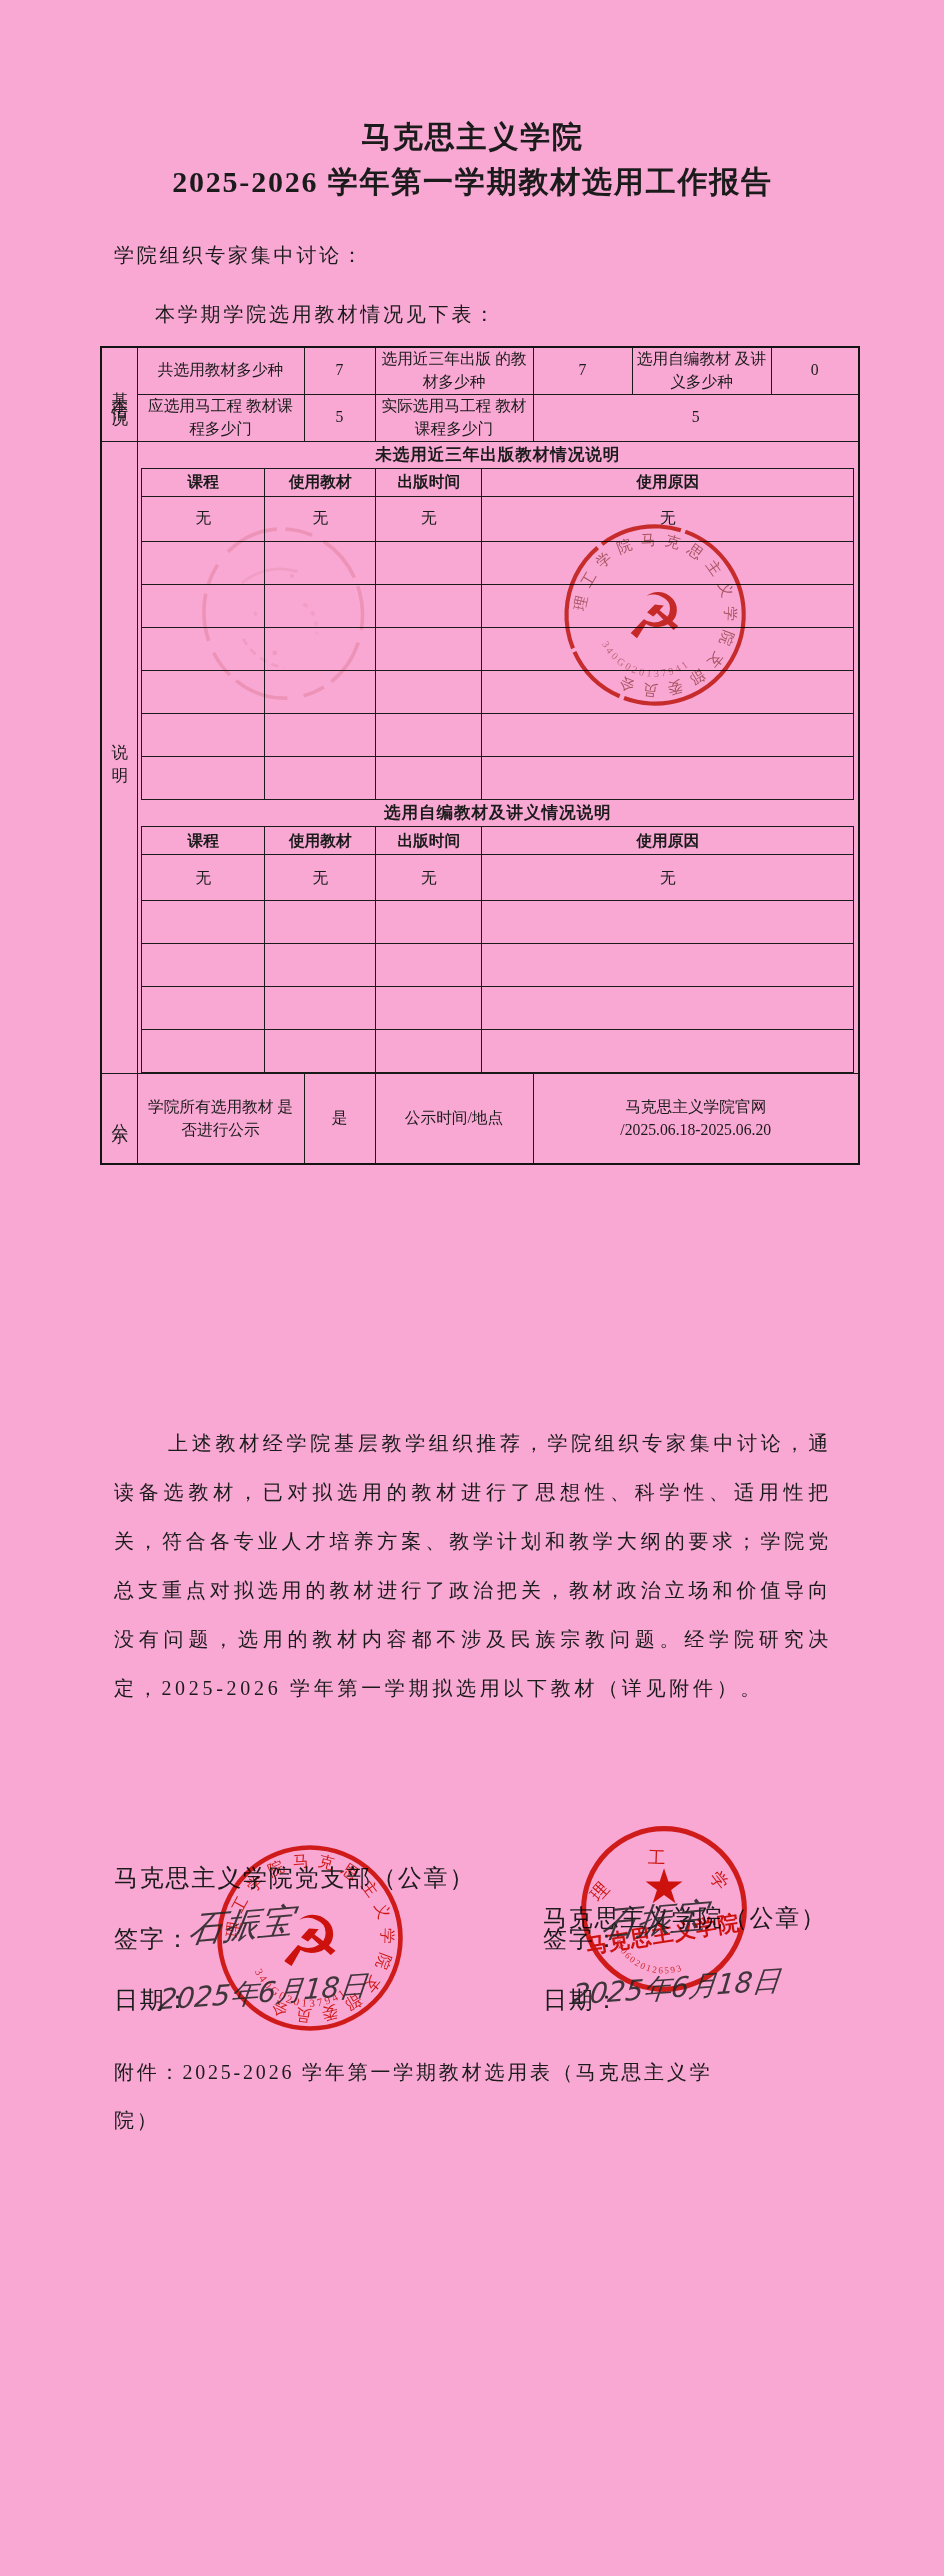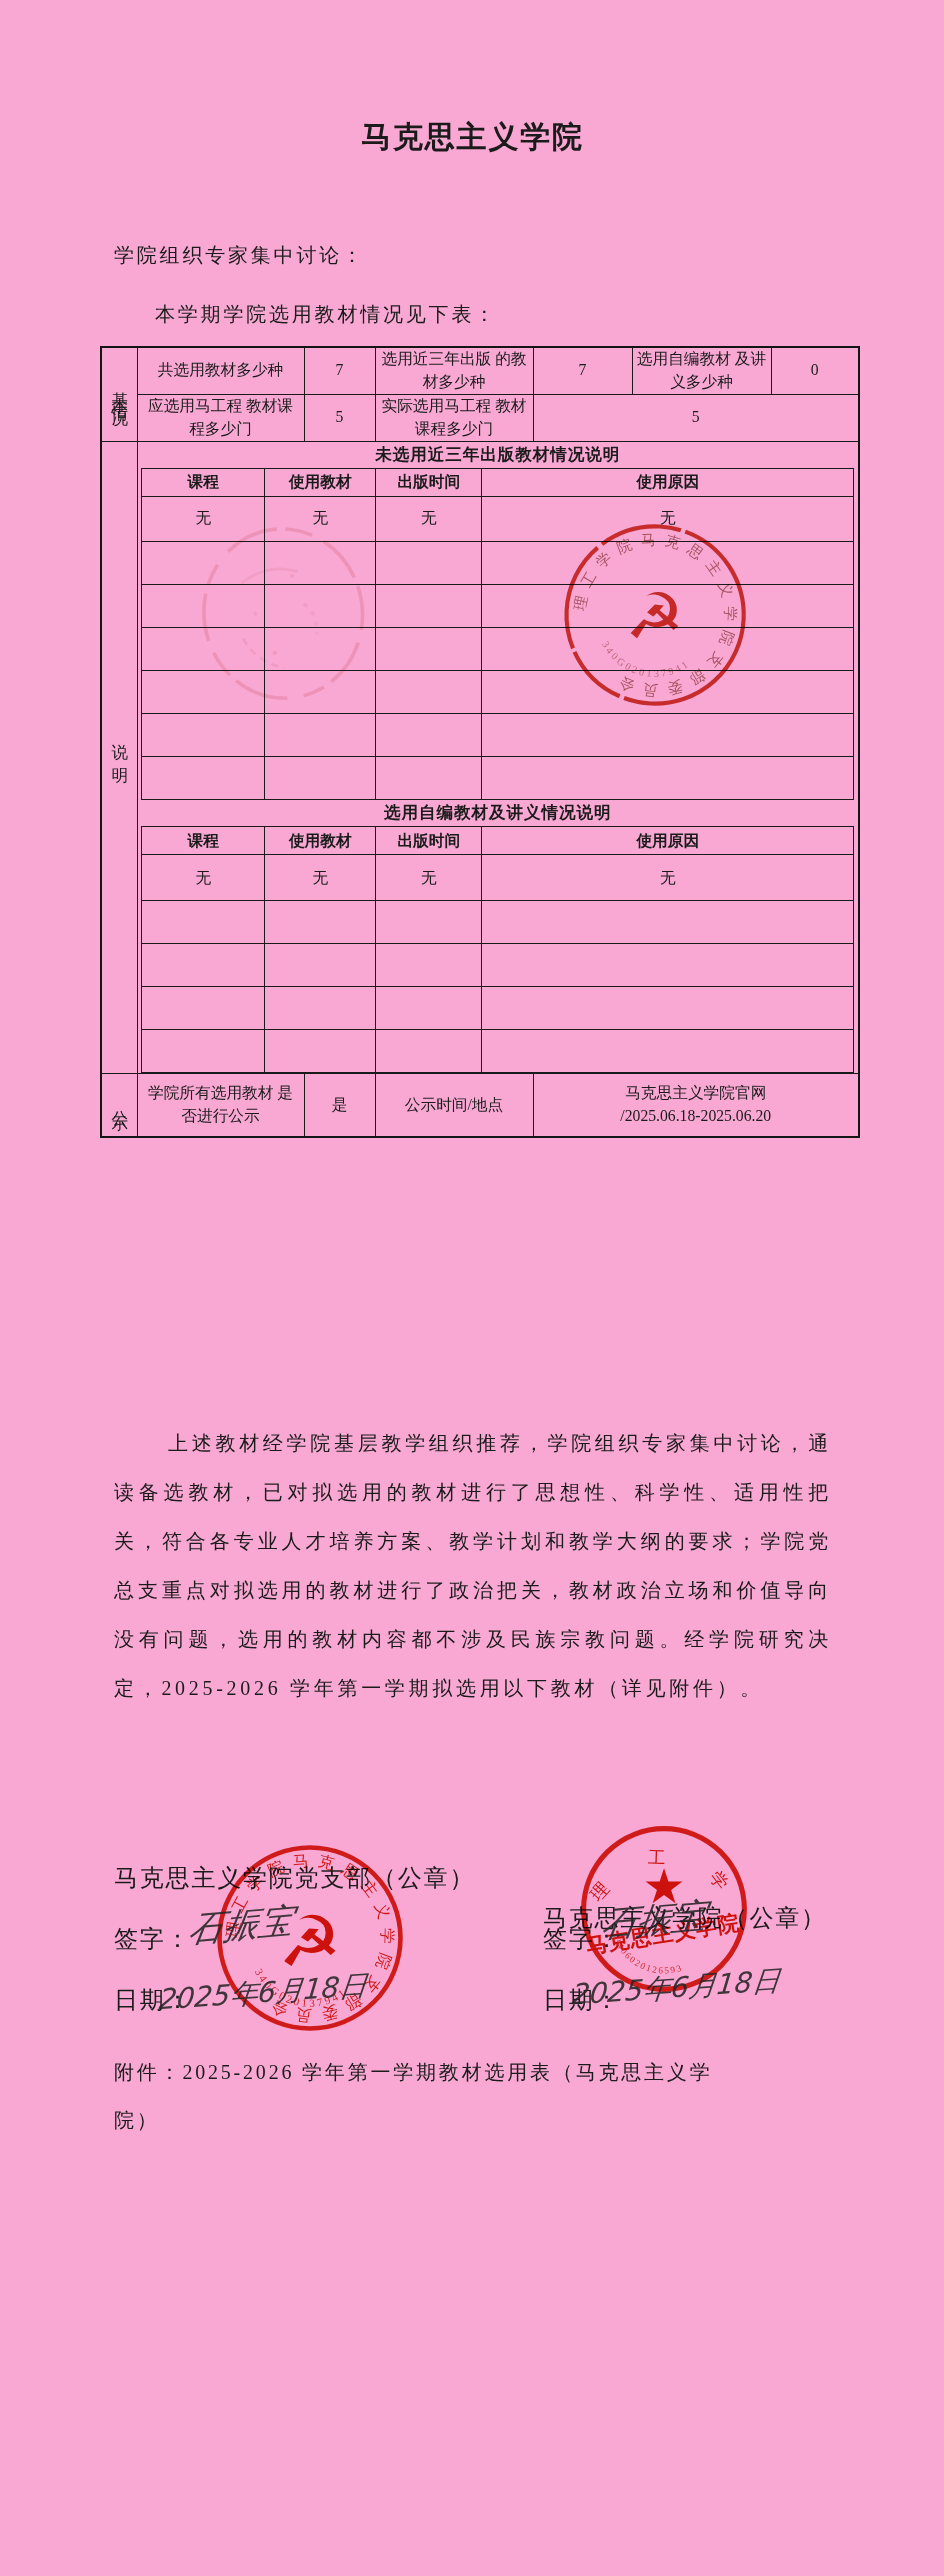--- a/index.html
+++ b/index.html
@@ -62,20 +62,21 @@
   .stamp{position:absolute;mix-blend-mode:multiply;pointer-events:none;}
 
   .attach-line{position:absolute;font-size:20px;letter-spacing:2.8px;white-space:nowrap;}
 </style>
 </head>
 <body>
 
 <div class="page">
 
   <div class="doc-title" style="top:117px;">马克思主义学院</div>
+  <div class="doc-title" style="top:162px;">2025-2026 学年第一学期教材选用工作报告</div>
 
   <div class="body-line" style="left:114px;top:242px;">学院组织专家集中讨论：</div>
   <div class="body-line" style="left:155px;top:301px;">本学期学院选用教材情况见下表：</div>
 
   <table class="main">
     <colgroup>
       <col style="width:36px">
         <col style="width:167px">
         <col style="width:71px">
       <col style="width:158px">
@@ -206,21 +207,21 @@
                   <td></td>
                   <td></td>
                   <td></td>
                   <td></td>
                 </tr>
             </tbody>
           </table>
 
         </td>
       </tr>
-      <tr style="height:63px">
+      <tr style="height:90px">
         <td><span class="vlabel">公示</span></td>
         <td class="pub-q">学院所有选用教材 是否进行公示</td>
         <td>是</td>
         <td>公示时间/地点</td>
         <td colspan="3" class="pub-v">
           <div>马克思主义学院官网</div>
           <div>/2025.06.18-2025.06.20</div>
         </td>
       </tr>
     </tbody>

